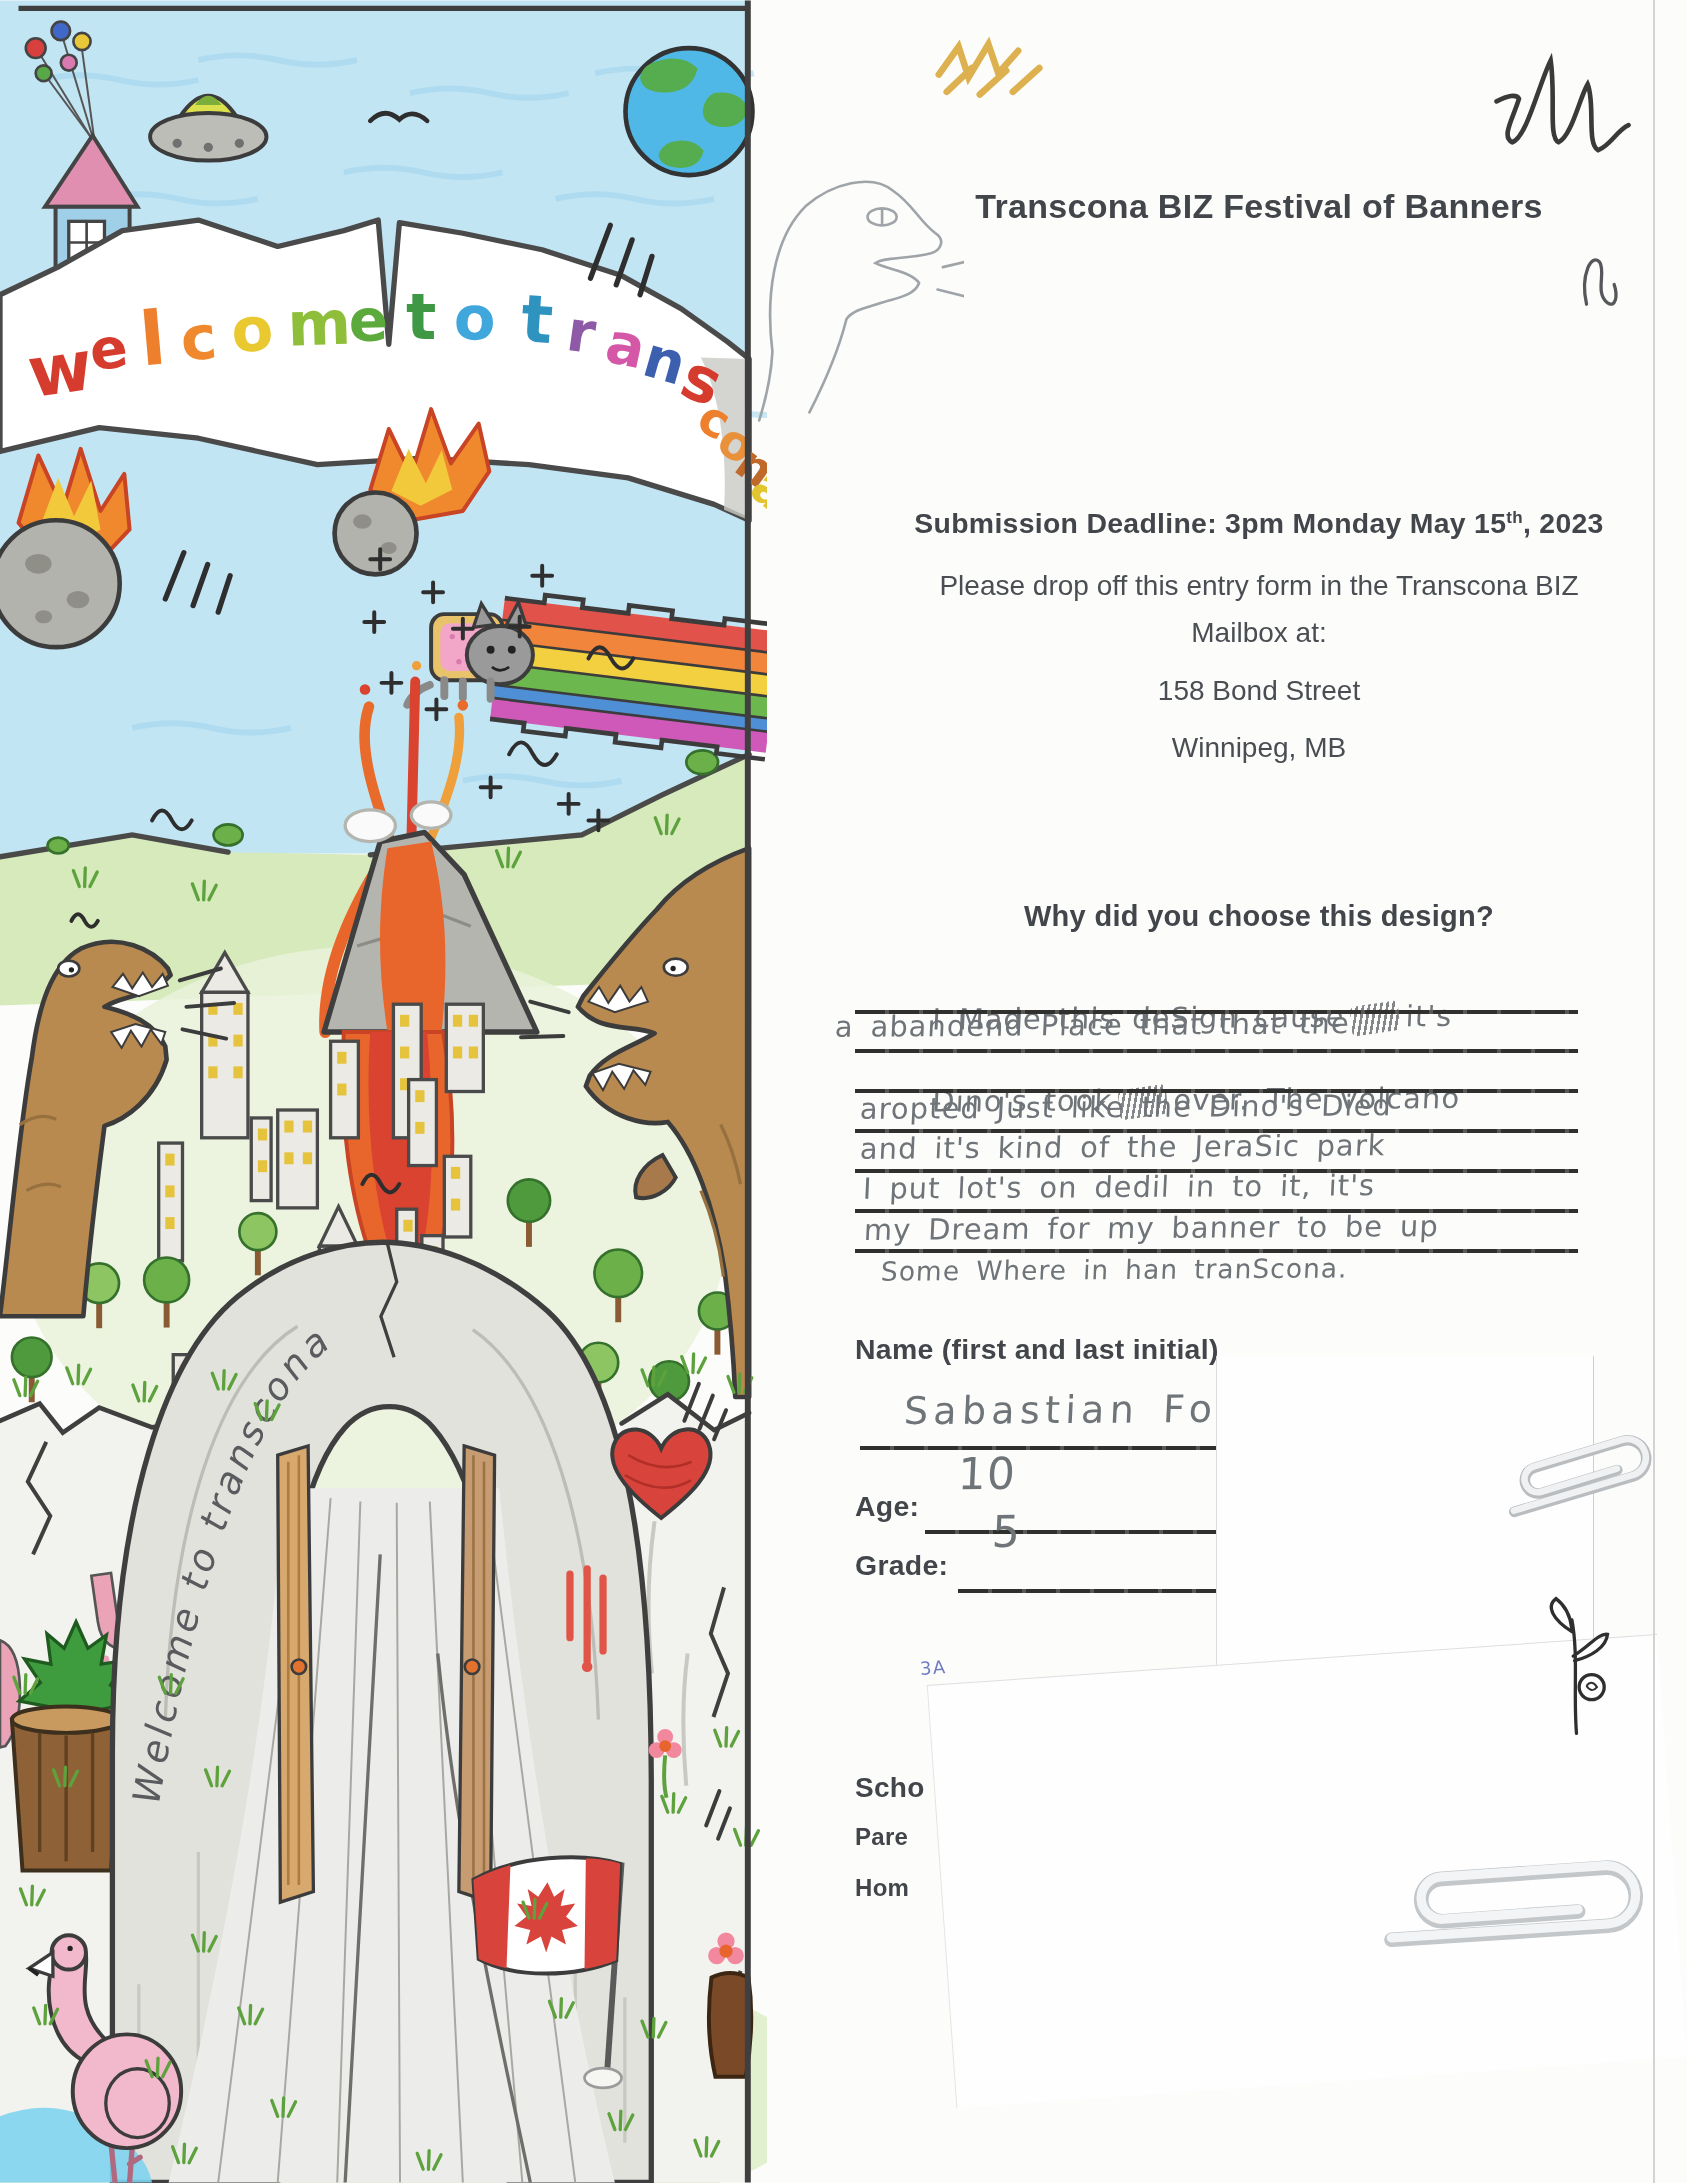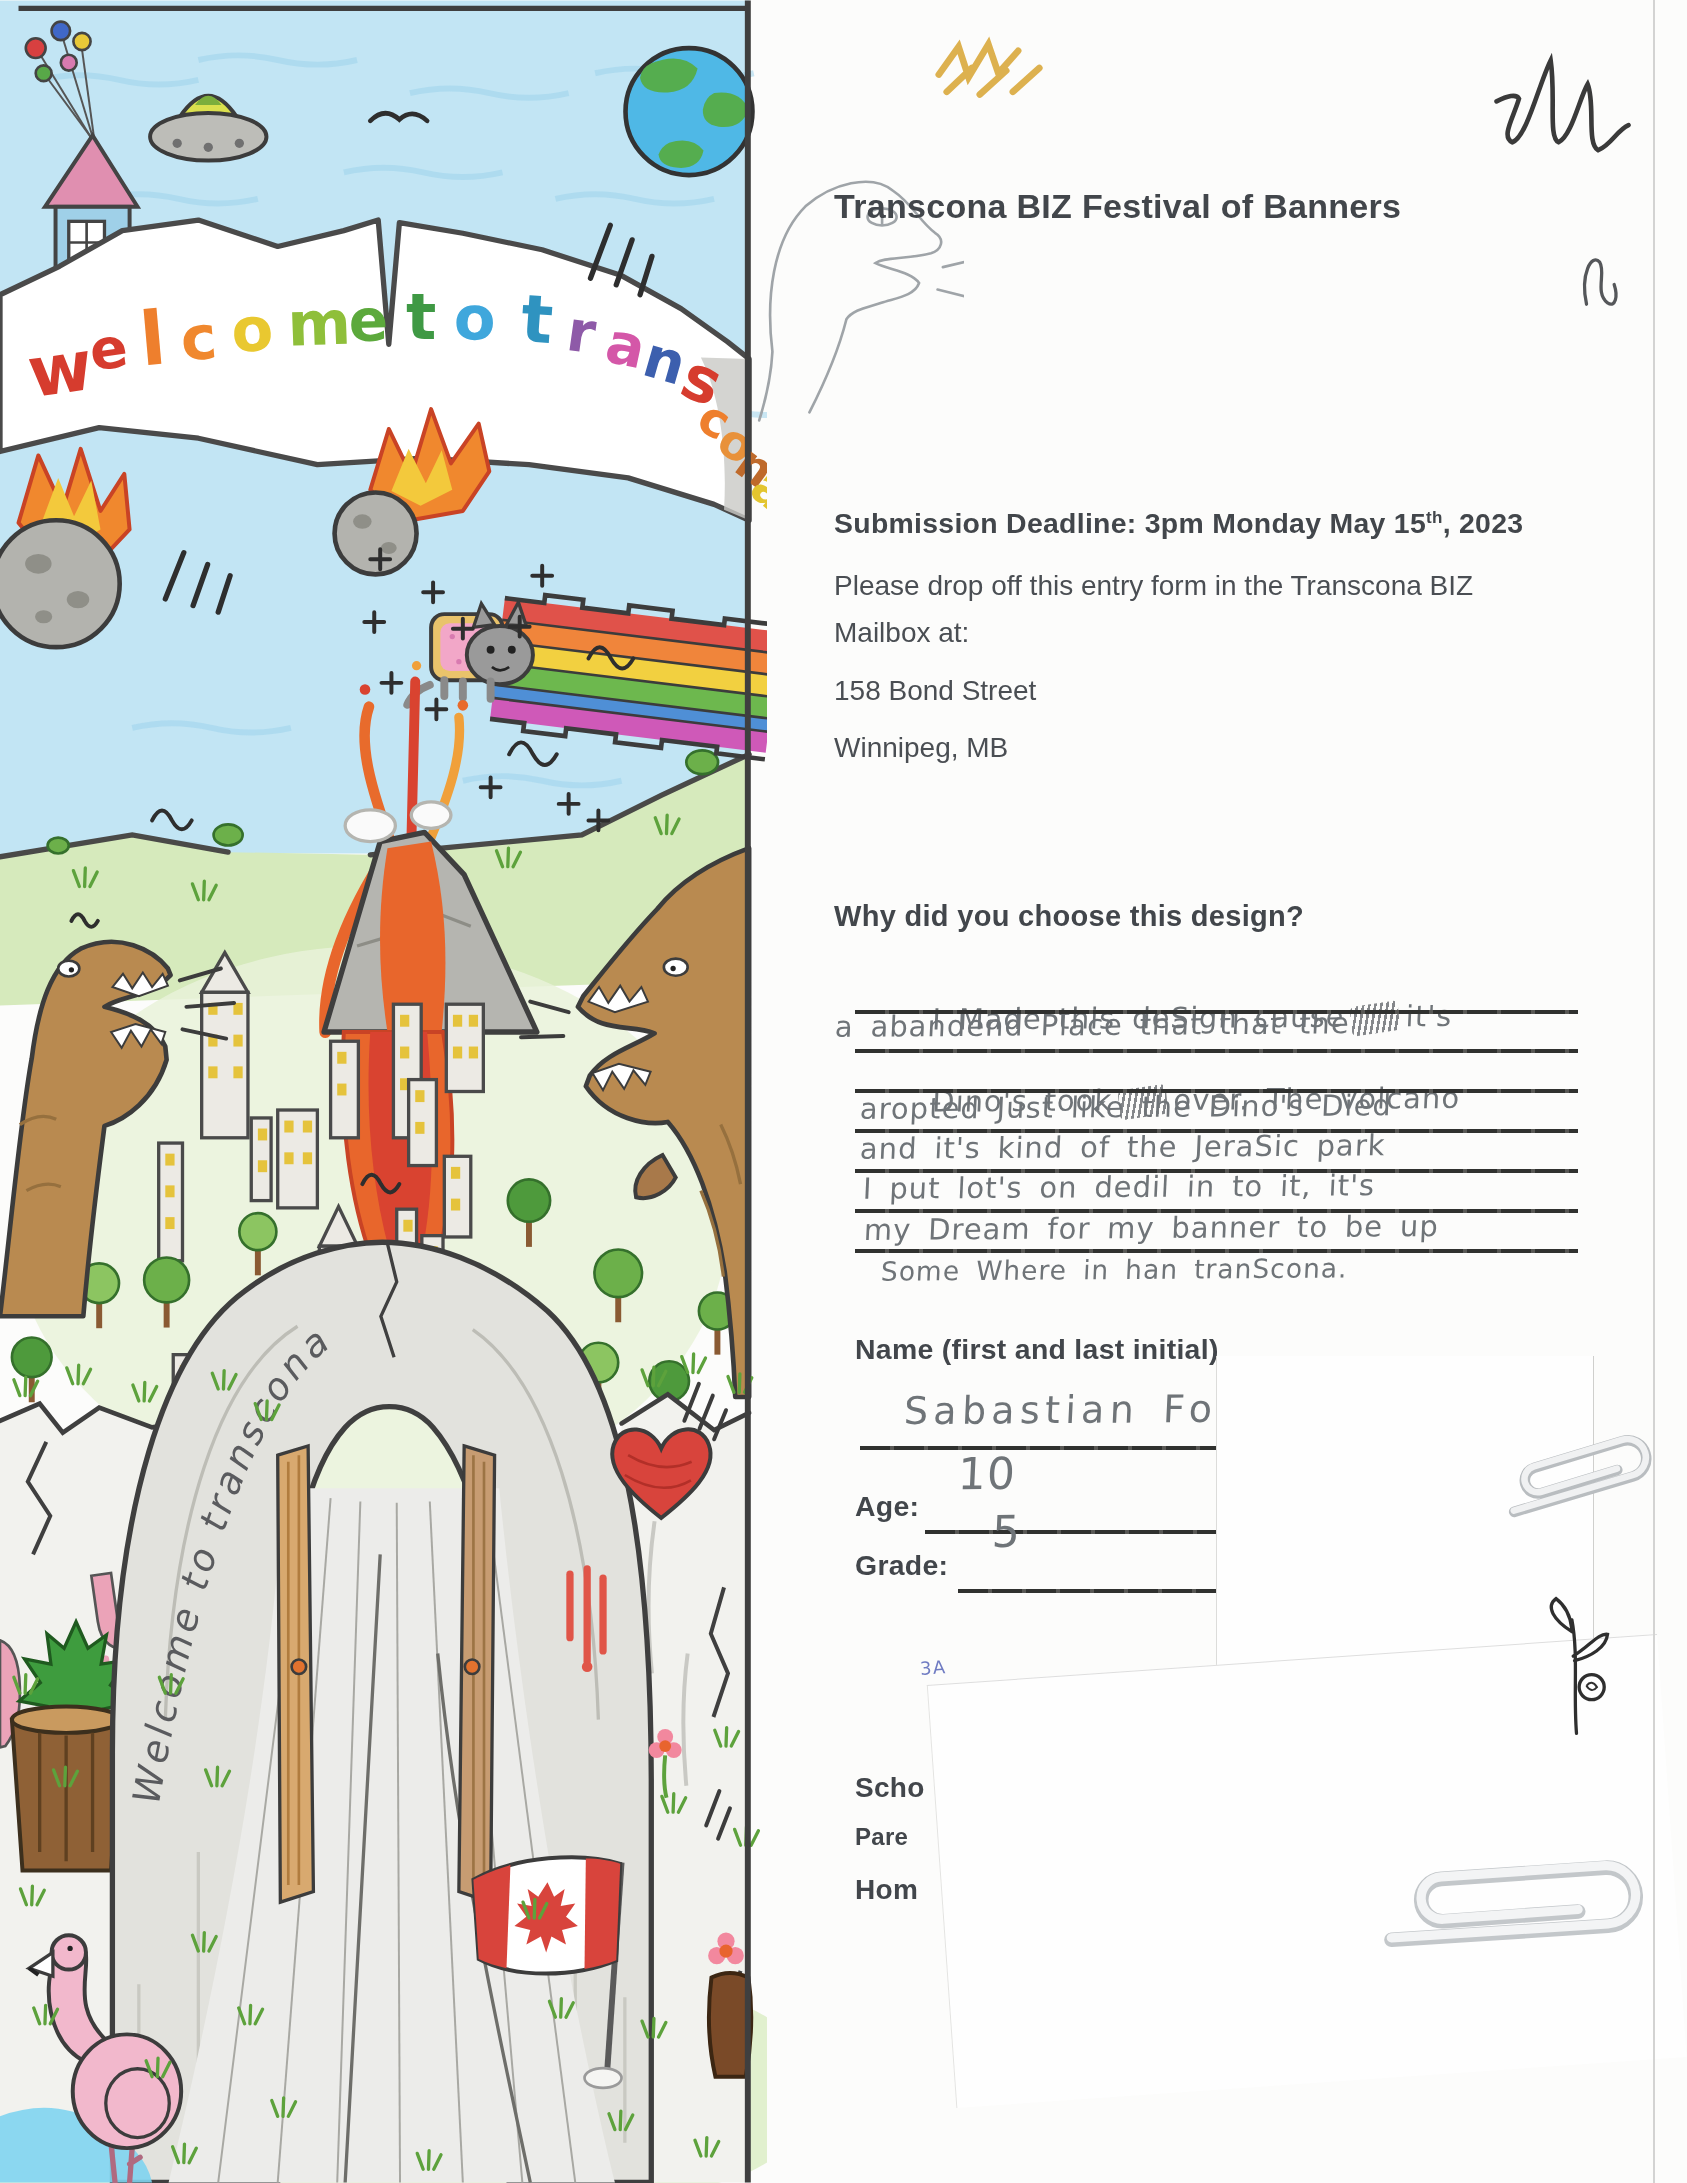--- a/index.html
+++ b/index.html
@@ -1,21 +1,21 @@
 <!DOCTYPE html>
 <html style="font-size:10.6px"><head>
 <meta charset="utf-8">
 <style>
   html,body{margin:0;padding:0;background:#e8e8e8;}
   .page{position:relative;width:1687px;height:2183px;background:#fcfcfb;overflow:hidden;
         font-family:"Liberation Sans",sans-serif;}
   .abs{position:absolute;}
   .lbl{position:absolute;font-weight:bold;color:#42464b;font-size:28.4px;letter-spacing:0.3px;}
   .bodytext{position:absolute;color:#4a4e53;font-size:28px;}
-  .ctr{left:834px;width:850px;}
+  .ctr{left:834px;width:850px;text-align:center;}
   sup{font-size:17px;}
   .rule{position:absolute;height:4px;
         background:repeating-linear-gradient(90deg,#30312f 0 30px,#585855 30px 34px);}
   .hand{position:absolute;font-family:"DejaVu Sans",sans-serif;color:#6f7478;font-size:29px;
         letter-spacing:1px;word-spacing:6.6px;white-space:pre;transform:rotate(-.4deg) skewX(-3deg);}
   .hand-big{font-size:38px;}
   .scribble{display:inline-block;width:48px;height:30px;margin:0 6.6px;vertical-align:-6.6px;
         background:repeating-linear-gradient(105deg,#6f7276 0 2.6px,transparent 2.6px 6px);
         transform:rotate(-8deg);border-radius:5.3px;opacity:.85;}
   .overlay{position:absolute;background:#fefefe;}
@@ -570,21 +570,21 @@
 
   <div class="overlay" style="left:1216px;top:1356px;width:376px;height:311px;
        border-left:1.3px solid #dcdcda;border-right:1.3px solid #cfcfcd;"></div>
   <div class="overlay" style="left:925px;top:1634px;width:731px;height:423px;
        transform:rotate(-4deg);transform-origin:right top;border-top:1.3px solid #dedede;border-left:1.3px solid #e4e4e2;"></div>
 
   <div class="bluemark" style="left:920px;top:1657px">3A</div>
 
   <div class="lbl" style="left:855px;top:1772px;font-size:28px">Scho</div>
   <div class="lbl" style="left:855px;top:1823px;font-size:24px">Pare</div>
-  <div class="lbl" style="left:855px;top:1874px;font-size:28px">Hom</div>
+  <div class="lbl" style="left:855px;top:1874px;font-size:24px">Hom</div>
 
   <svg class="abs" style="left:1527px;top:1593px" width="99" height="146" viewBox="0 0 150 220">
     <path d="M75,212 C70,152 78,92 68,40 M68,58 C40,40 28,20 44,8 C60,20 66,36 68,54 M70,95 C95,80 108,60 122,62 C120,82 96,96 72,102" fill="none" stroke="#2f2f2f" stroke-width="5" stroke-linecap="round"></path>
     <circle cx="98" cy="142" r="19" fill="none" stroke="#2f2f2f" stroke-width="5"></circle>
     <path d="M90,140 q8,-10 16,2 q-8,10 -16,-2" fill="none" stroke="#2f2f2f" stroke-width="3"></path>
   </svg>
 
   <svg class="abs" style="left:1481px;top:1413px;transform:rotate(-16deg)" width="198" height="112" viewBox="0 0 300 170">
     <path d="M36,120 L224,118 A28,28 0 0 0 224,62 L84,64 A20,20 0 0 0 84,104 L204,102" fill="none" stroke="#b9bdc0" stroke-width="16" stroke-linecap="round"></path>
     <path d="M36,118 L224,116 A28,28 0 0 0 224,60 L84,62 A20,20 0 0 0 84,102 L204,100" fill="none" stroke="#f0f1f2" stroke-width="10" stroke-linecap="round"></path>

